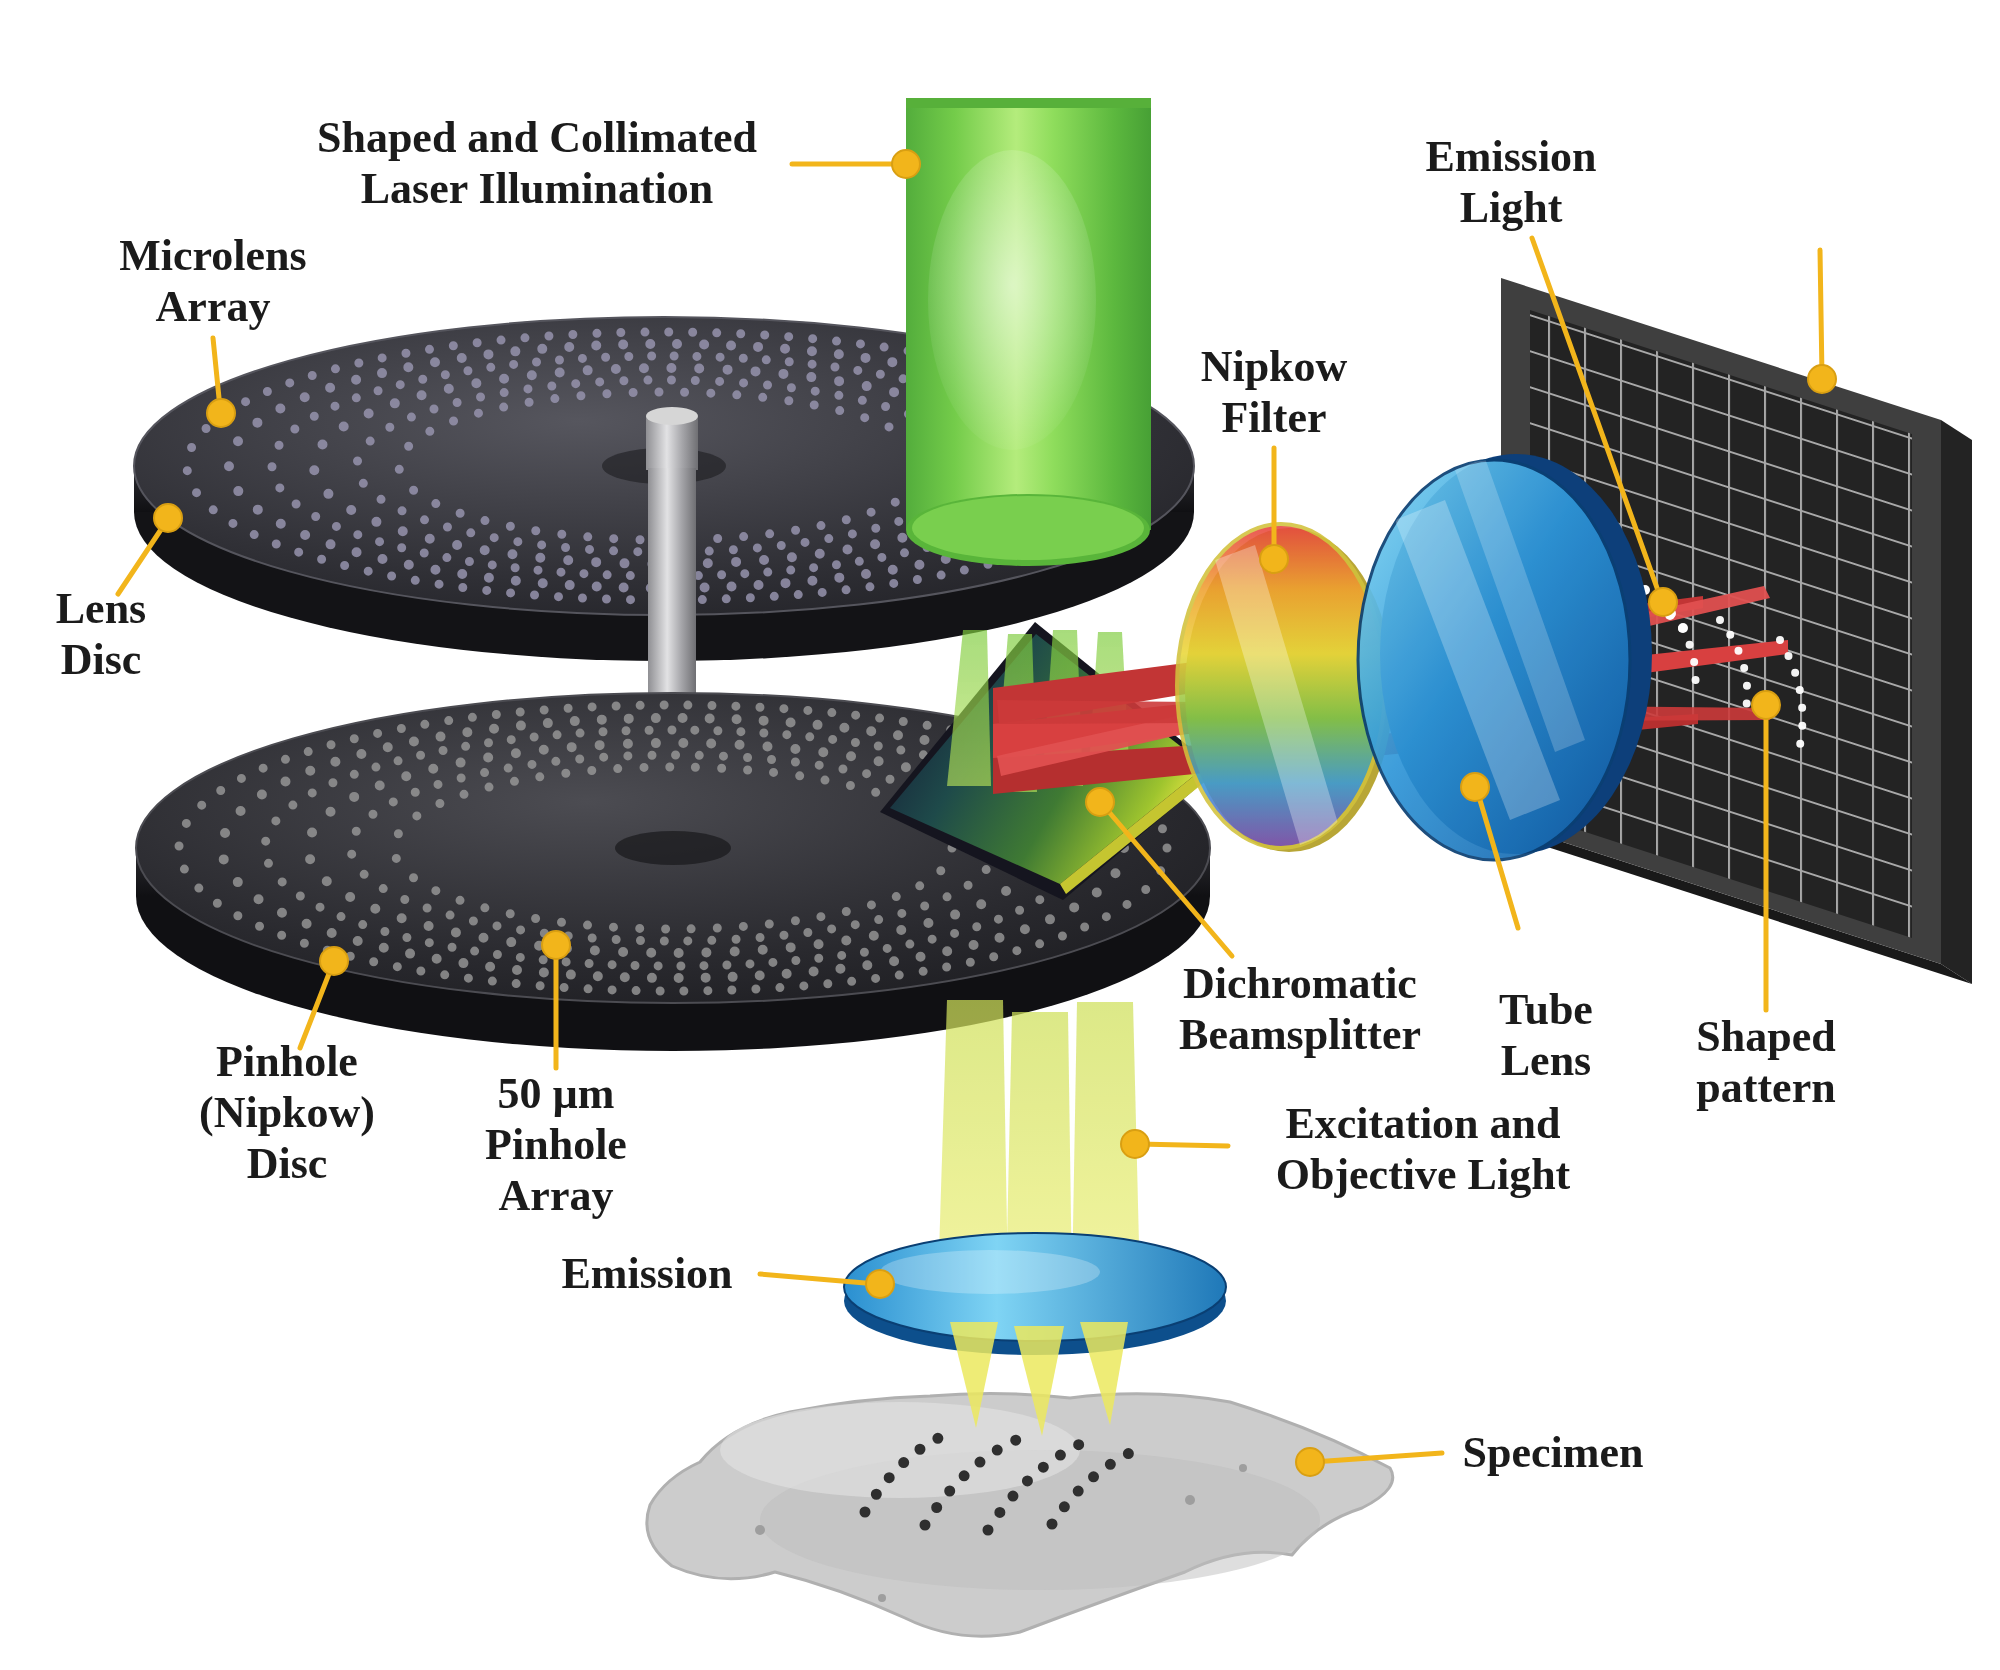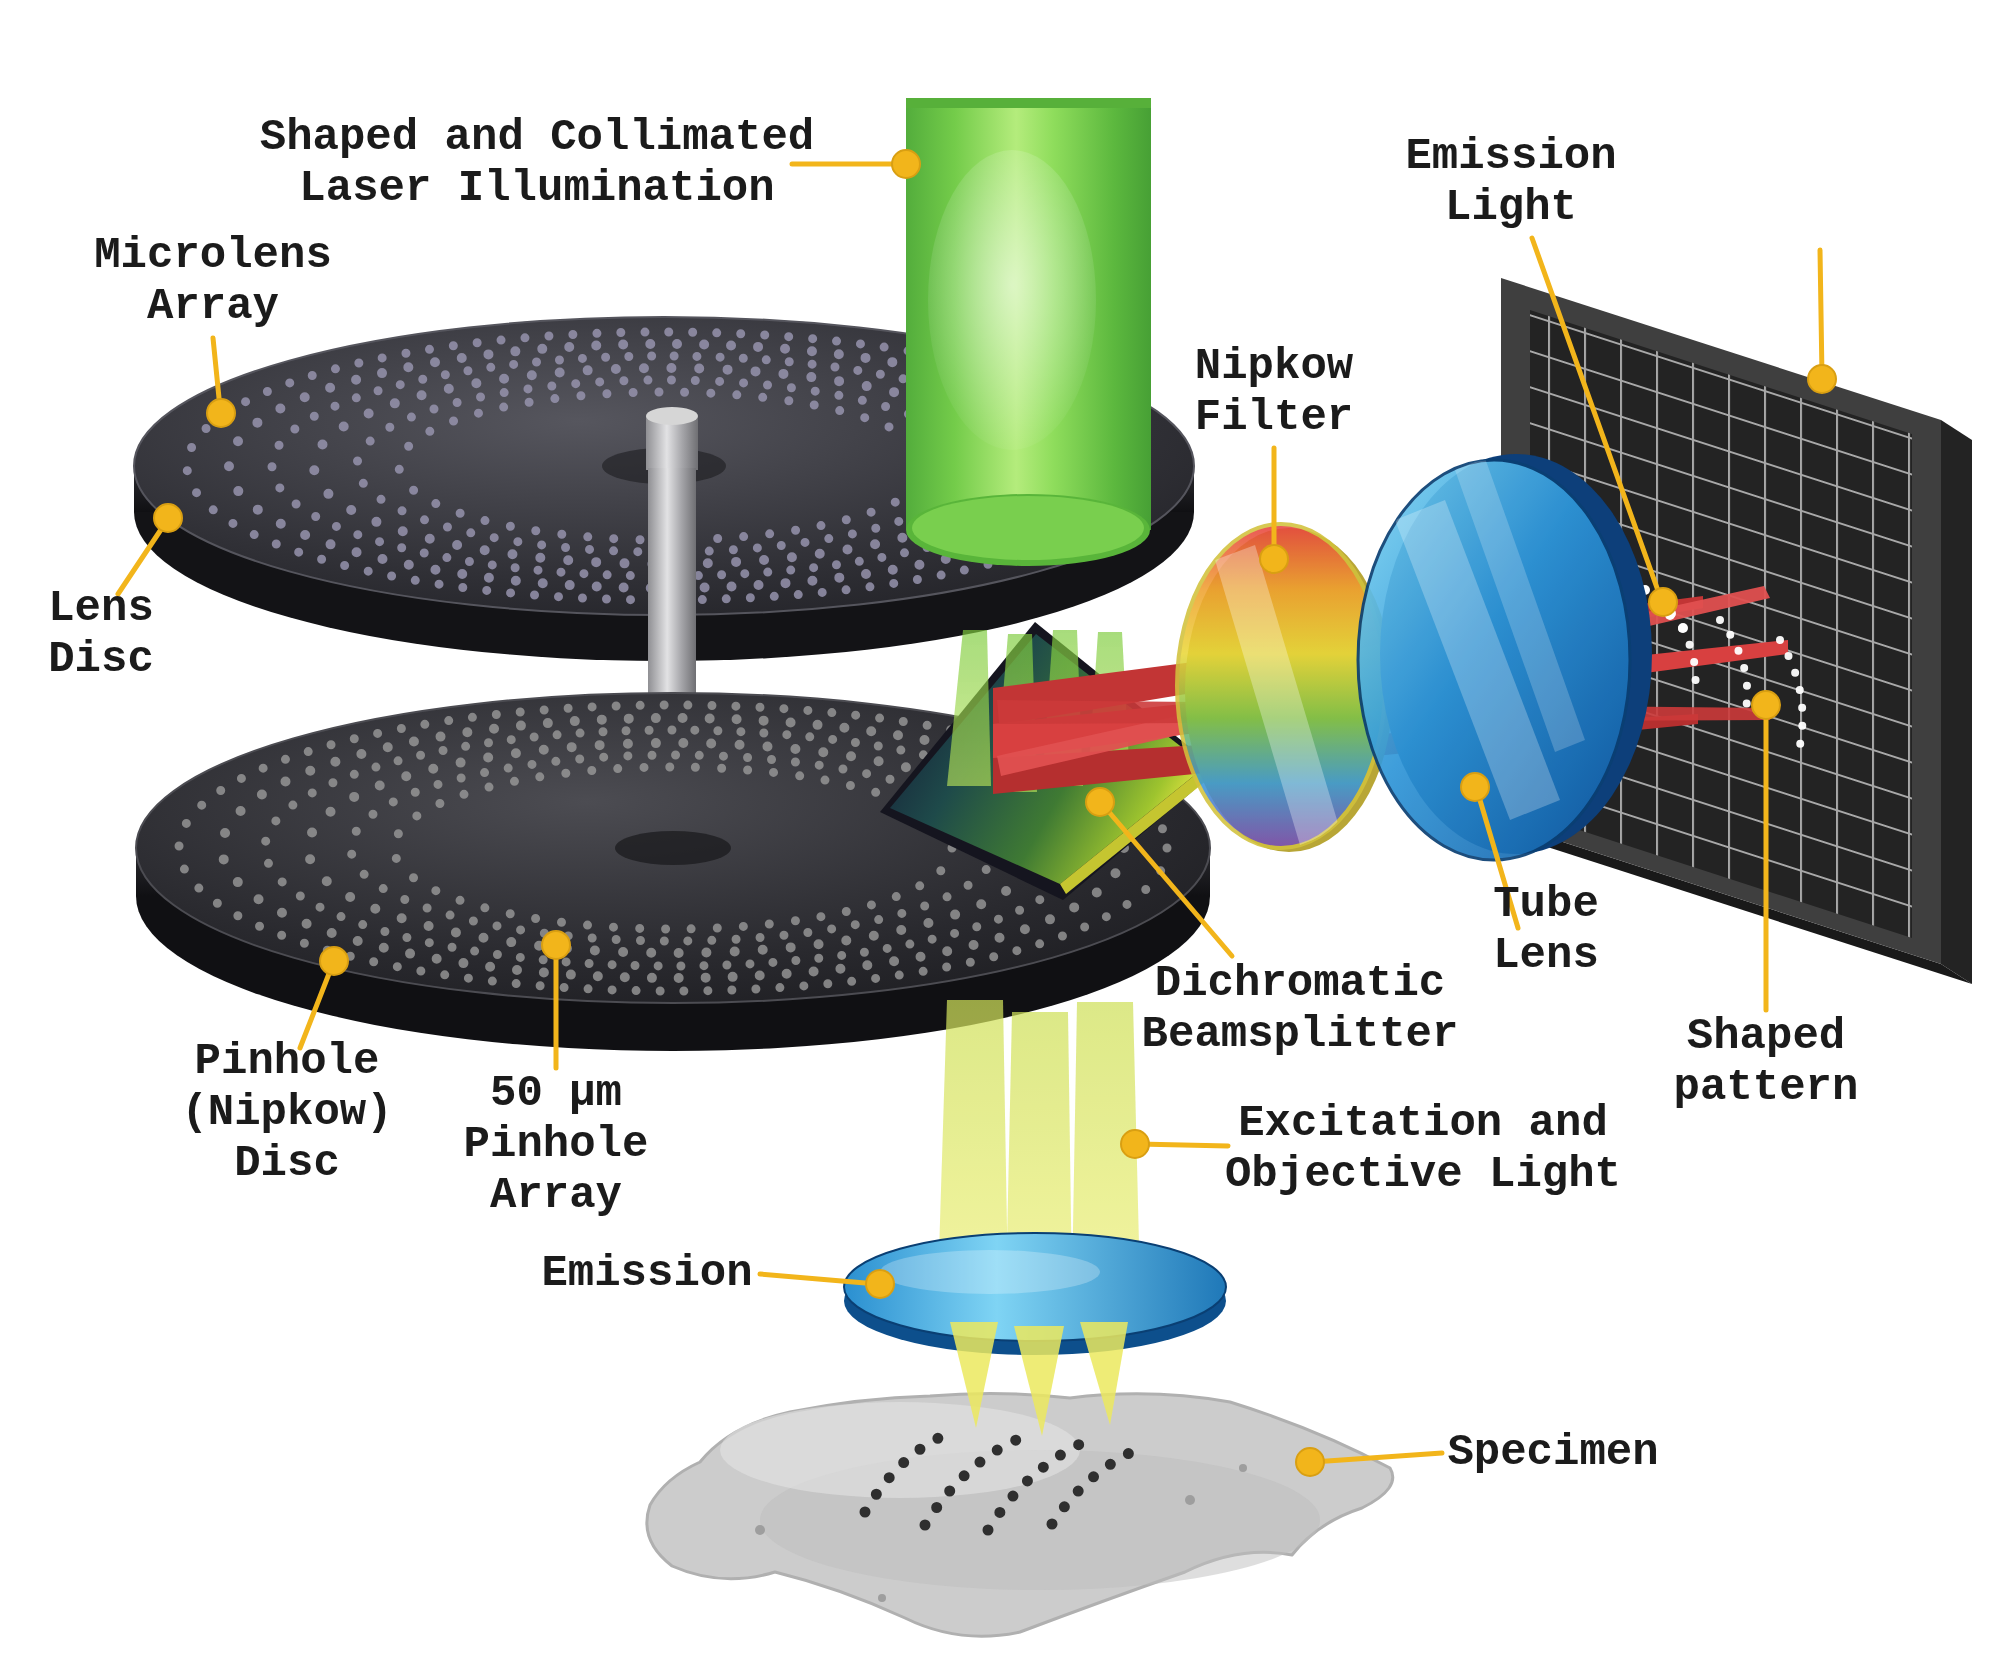--- a/index.html
+++ b/index.html
@@ -1,17 +1,17 @@
 <!DOCTYPE html>
 <html><head>
 <meta charset="utf-8">
 <style>
   html,body{margin:0;padding:0;background:#ffffff;}
   #stage{position:relative;width:2000px;height:1670px;background:#ffffff;overflow:hidden;
-         font-family:Liberation Mono, monospace;}
+         font-family:Liberation Serif, serif;}
   #art{position:absolute;left:0;top:0;width:2000px;height:1670px;}
   .lbl{position:absolute;transform:translate(-50%,-50%);text-align:center;
        white-space:pre-line;color:#1b1b1b;font-weight:700;font-size:44px;line-height:1.16;}
 </style>
 </head>
 <body>
 
 <div id="stage">
 
 <svg id="art" viewBox="0 0 2000 1670" xmlns="http://www.w3.org/2000/svg">
@@ -280,20 +280,20 @@
 Pinhole
 Array</div>
 <div class="lbl" style="left:647px;top:1274px">Emission</div>
 <div class="lbl" style="left:1553px;top:1453px">Specimen</div>
 <div class="lbl" style="left:1423px;top:1149px">Excitation and
 Objective Light</div>
 <div class="lbl" style="left:1300px;top:1009px">Dichromatic
 Beamsplitter</div>
 <div class="lbl" style="left:1274px;top:392px">Nipkow
 Filter</div>
-<div class="lbl" style="left:1546px;top:930px">Tube
+<div class="lbl" style="left:1546px;top:1035px">Tube
 Lens</div>
 <div class="lbl" style="left:1511px;top:182px">Emission
 Light</div>
 <div class="lbl" style="left:1766px;top:1062px">Shaped
 pattern</div>
 
 </div>
 
 </body></html>

